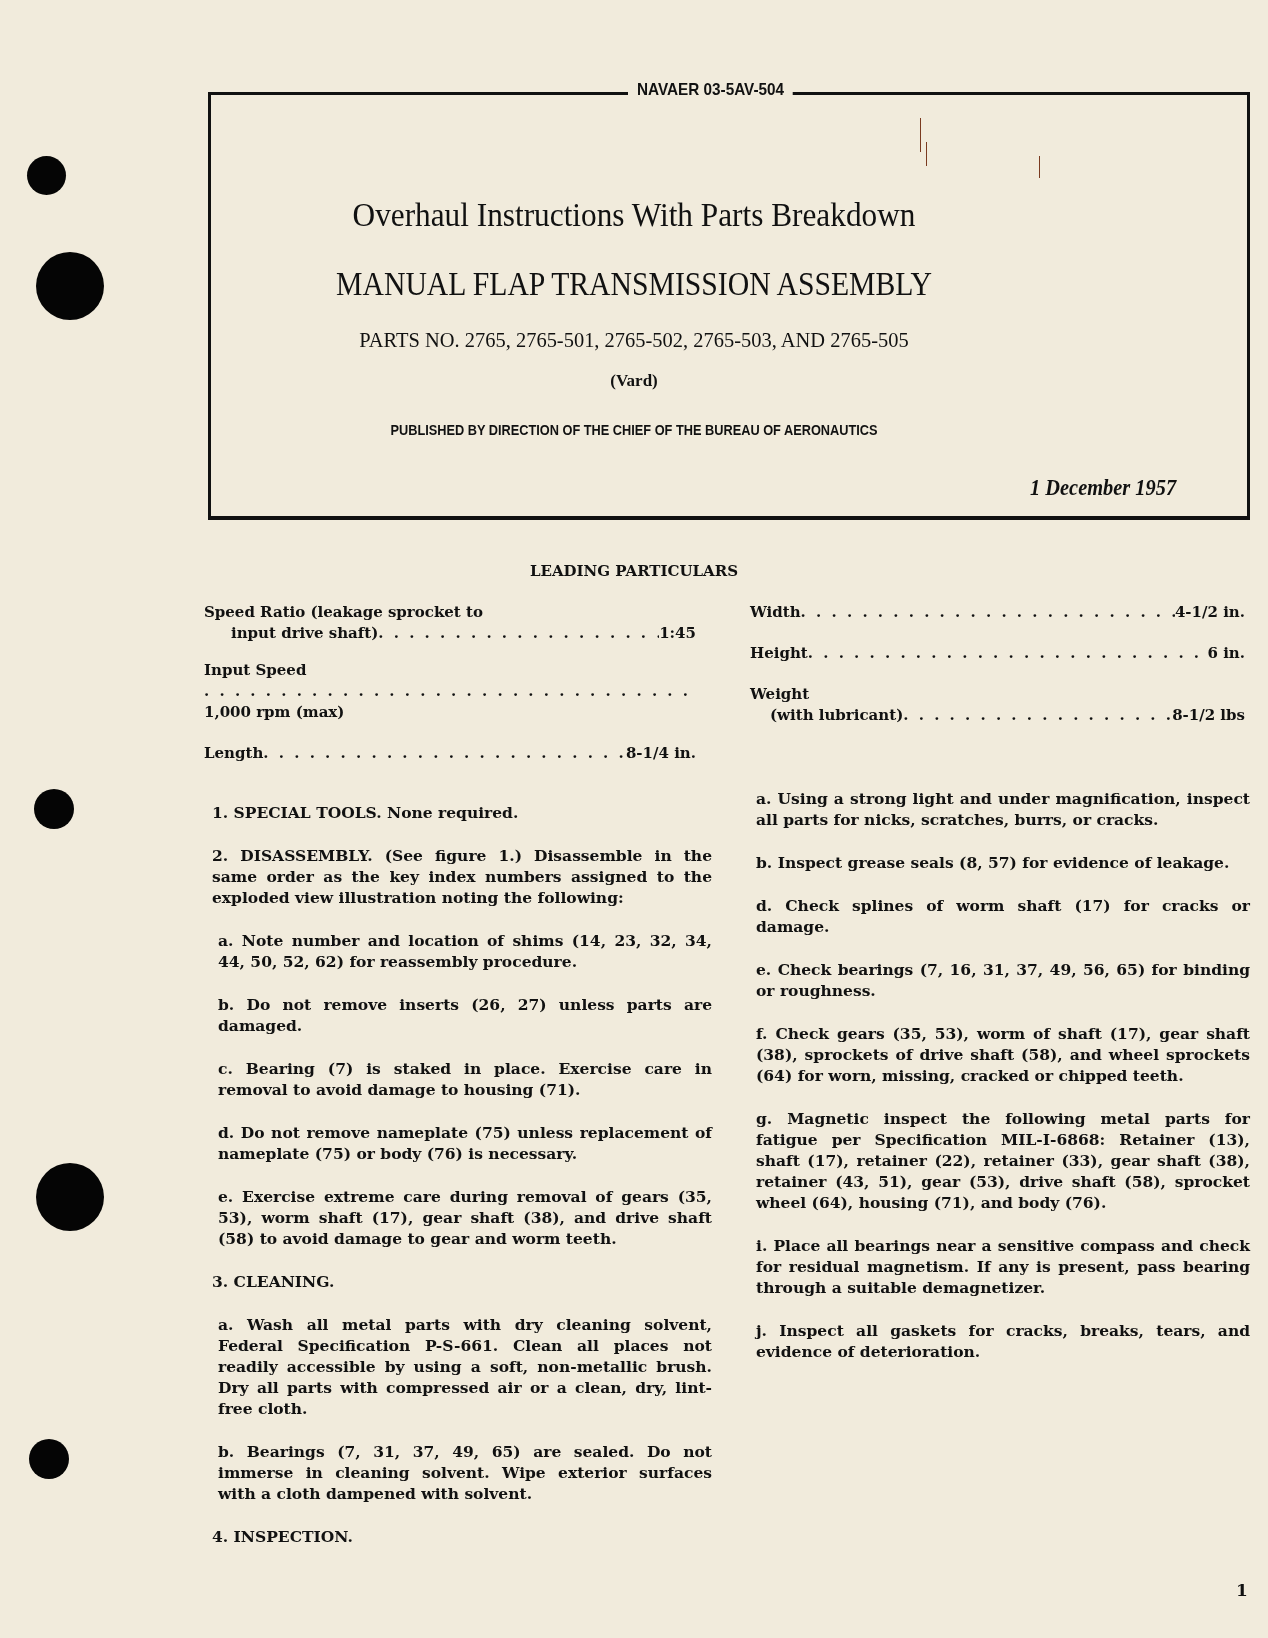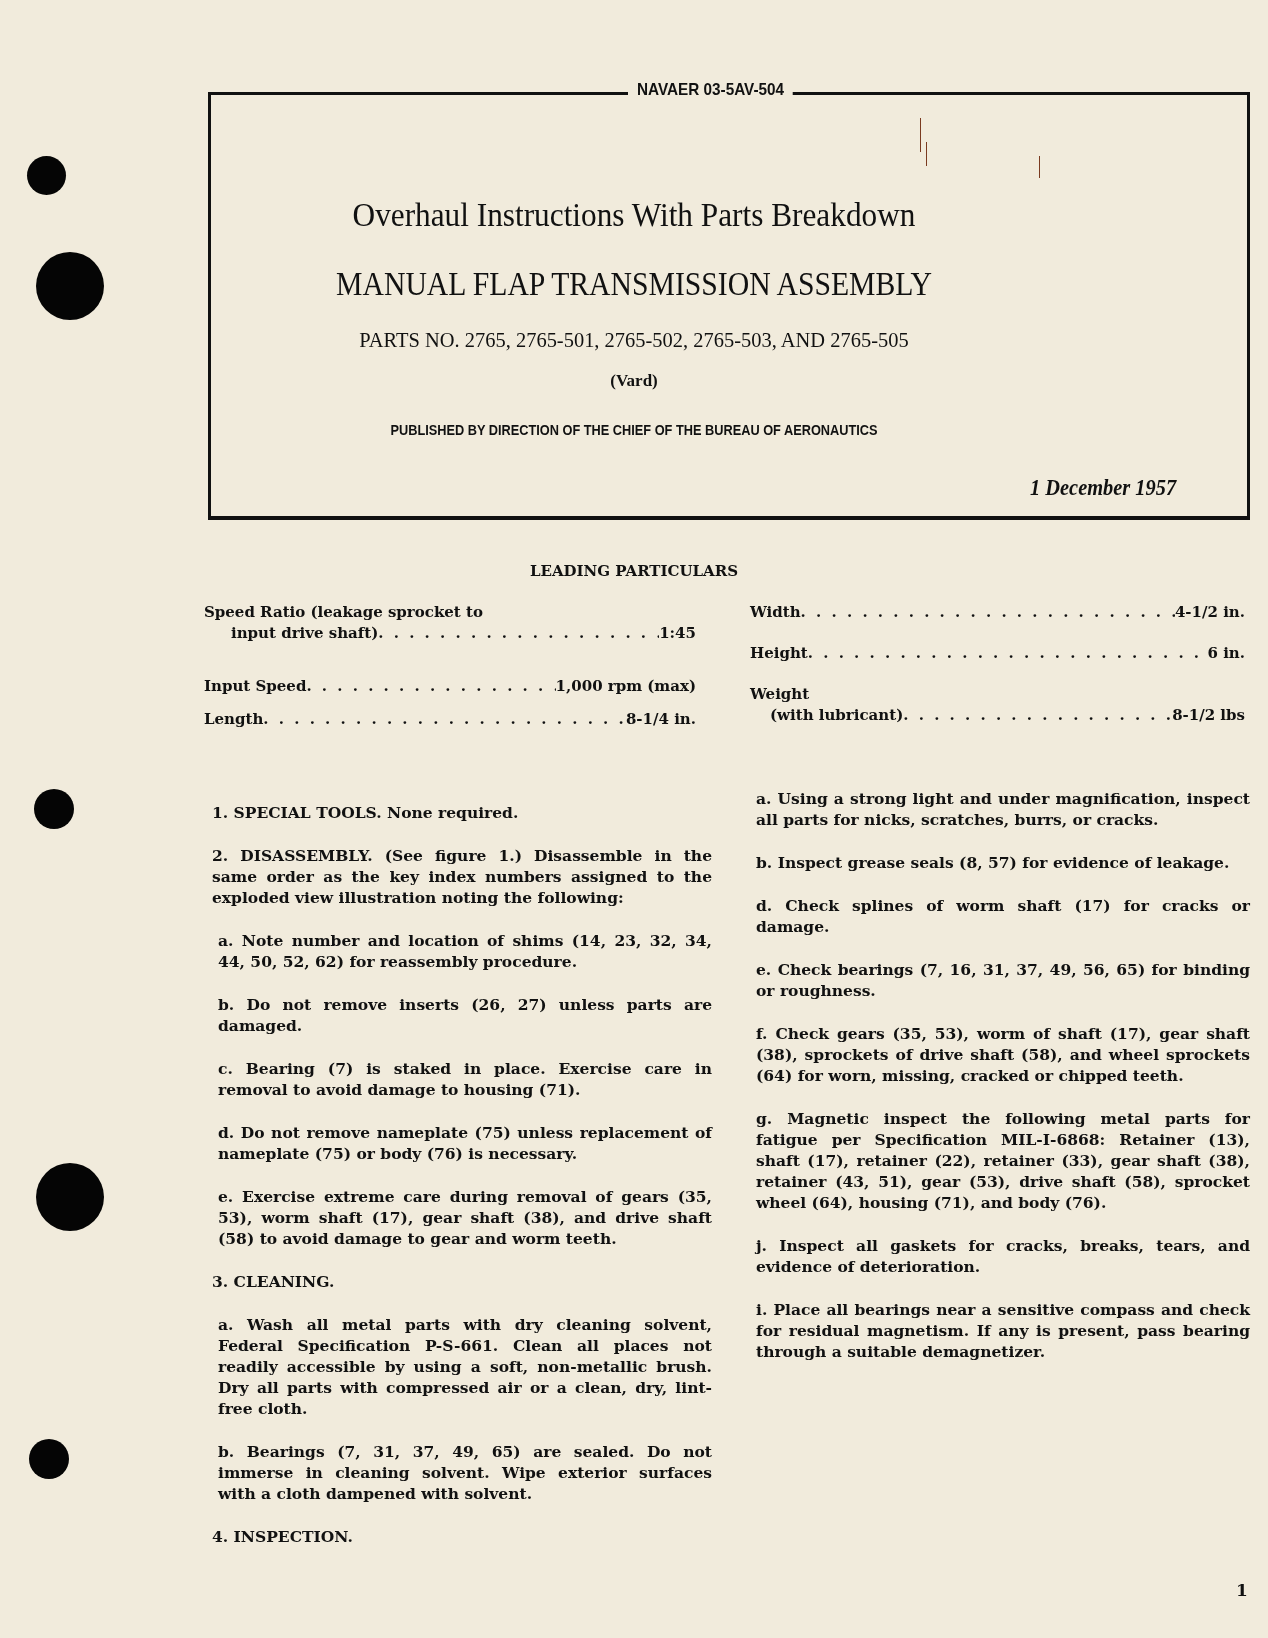--- a/index.html
+++ b/index.html
@@ -84,26 +84,26 @@
 
 <div class="lp-title">LEADING PARTICULARS</div>
 
 <div class="spec" style="left:204px;top:602px;width:492px;">
   <div>Speed Ratio (leakage sprocket to</div>
   <div class="row" style="padding-left:27px;align-items:flex-end;">
     <span>input drive shaft)</span>
     <span class="dots"></span>
     <span>1:45</span>
   </div>
-  <div class="row" style="margin-top:32px;">
+  <div class="row" style="margin-top:16px;flex-direction:column;">
     <span>Input Speed</span>
     <span class="dots"></span>
     <span>1,000 rpm (max)</span>
   </div>
-  <div class="row" style="margin-top:12px;">
+  <div class="row" style="margin-top:20px;">
     <span>Length</span>
     <span class="dots"></span>
     <span>8-1/4 in.</span>
   </div>
 </div>
 
 <div class="spec" style="left:750px;top:602px;width:495px;">
   <div class="row">
     <span>Width</span>
     <span class="dots"></span>
@@ -136,17 +136,17 @@
   <p class="head">4.  INSPECTION.</p>
 </div>
 
 <div class="col" style="left:750px;top:788px;">
   <p class="ind">a.  Using a strong light and under magnification, inspect all parts for nicks, scratches, burrs, or cracks.</p>
   <p class="ind">b.  Inspect grease seals (8, 57) for evidence of leakage.</p>
   <p class="ind">d.  Check splines of worm shaft (17) for cracks or damage.</p>
   <p class="ind">e.  Check bearings (7, 16, 31, 37, 49, 56, 65) for binding or roughness.</p>
   <p class="ind">f.  Check gears (35, 53), worm of shaft (17), gear shaft (38), sprockets of drive shaft (58), and wheel sprockets (64) for worn, missing, cracked or chipped teeth.</p>
   <p class="ind">g.  Magnetic inspect the following metal parts for fatigue per Specification MIL-I-6868:  Retainer (13), shaft (17), retainer (22), retainer (33), gear shaft (38), retainer (43, 51), gear (53), drive shaft (58), sprocket wheel (64), housing (71), and body (76).</p>
+  <p class="ind">i.  Place all bearings near a sensitive compass and check for residual magnetism.  If any is present, pass bearing through a suitable demagnetizer.</p>
   <p class="ind">j.  Inspect all gaskets for cracks, breaks, tears, and evidence of deterioration.</p>
-  <p class="ind">i.  Place all bearings near a sensitive compass and check for residual magnetism.  If any is present, pass bearing through a suitable demagnetizer.</p>
 </div>
 
 <div class="page-num">1</div>
 
 </body></html>

